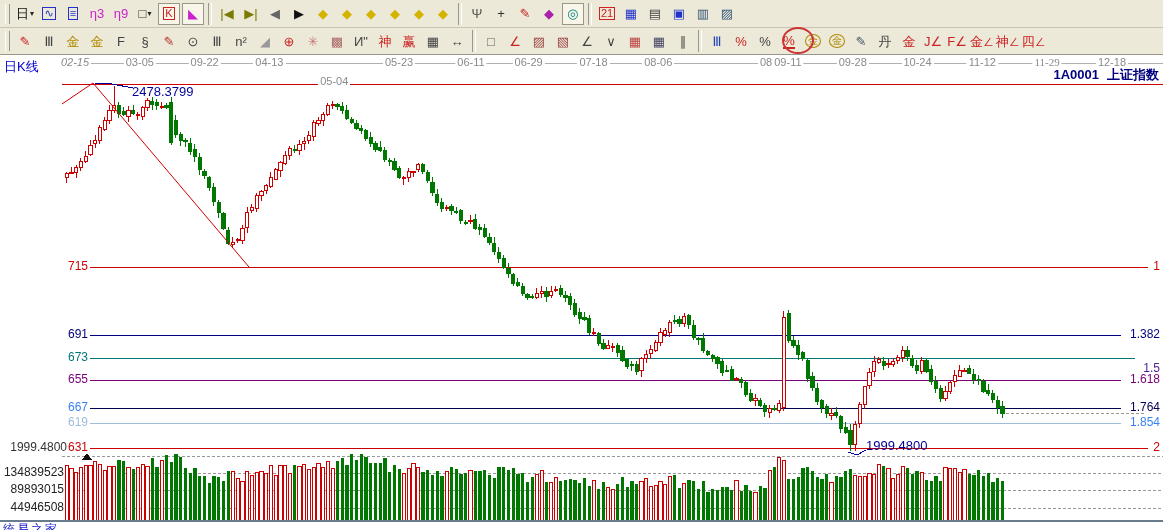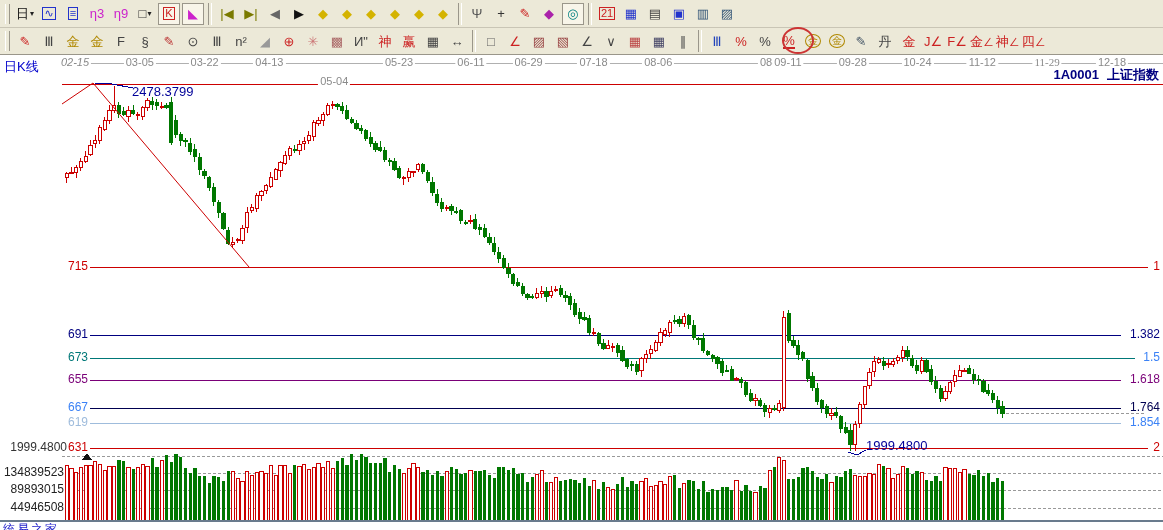--- a/index.html
+++ b/index.html
@@ -968,41 +968,41 @@
   <div class="lbl" id="symlabel">
     <span>1A0001</span><span>上证指数</span>
   </div>
   <div class="lbl" id="peakAnn">2478.3799</div>
   <div class="lbl" id="lowAnn">1999.4800</div>
   <div class="lbl" id="lowLeft">1999.4800</div>
 
   <div id="labels">
       <div class="lbl date" style="left: 75px; font-style: italic;">02-15</div>
       <div class="lbl date" style="left: 139.81px;">03-05</div>
-      <div class="lbl date" style="left: 204.62px;">03-22</div>
+      <div class="lbl date" style="left: 204.62px;">09-22</div>
       <div class="lbl date" style="left: 269.43px;">04-13</div>
       <div class="lbl date" style="left: 334.24px; margin-top: 19px;">05-04</div>
       <div class="lbl date" style="left: 399.05px;">05-23</div>
       <div class="lbl date" style="left: 471px;">06-11</div>
       <div class="lbl date" style="left: 528.67px;">06-29</div>
       <div class="lbl date" style="left: 593.48px;">07-18</div>
       <div class="lbl date" style="left: 658.29px;">08-06</div>
       <div class="lbl date" style="left: 748px; margin-left: 26px;">08-23</div>
       <div class="lbl date" style="left: 787.91px;">09-11</div>
       <div class="lbl date" style="left: 852.72px;">09-28</div>
       <div class="lbl date" style="left: 917.53px;">10-24</div>
       <div class="lbl date" style="left: 982.34px;">11-12</div>
       <div class="lbl date" style="left: 1047.15px; font-family: Liberation Serif, serif;">11-29</div>
       <div class="lbl date" style="left: 1111.96px;">12-18</div>
       <div class="lbl fibL" style="top: 260px; color: rgb(204, 0, 0);">715</div>
       <div class="lbl fibR" style="top: 260px; color: rgb(204, 0, 0);">1</div>
       <div class="lbl fibL" style="top: 328px; color: rgb(0, 0, 128);">691</div>
       <div class="lbl fibR" style="top: 328px; color: rgb(0, 0, 128);">1.382</div>
       <div class="lbl fibL" style="top: 351px; color: rgb(0, 120, 120);">673</div>
-      <div class="lbl fibR" style="top: 351px; color: #3b82f6;">1.5</div>
+      <div class="lbl fibR" style="top: 362px; color: #4c1d95;">1.5</div>
       <div class="lbl fibL" style="top: 373px; color: rgb(122, 0, 120);">655</div>
       <div class="lbl fibR" style="top: 373px; color: rgb(122, 0, 120);">1.618</div>
       <div class="lbl fibL" style="top: 401px; color: #3b82f6;">667</div>
       <div class="lbl fibR" style="top: 401px; color: rgb(0, 0, 80);">1.764</div>
       <div class="lbl fibL" style="top: 416px; color: rgb(159, 188, 220);">619</div>
       <div class="lbl fibR" style="top: 416px; color: #3b82f6;">1.854</div>
       <div class="lbl fibL" style="top: 441px; color: rgb(204, 0, 0);">631</div>
       <div class="lbl fibR" style="top: 441px; color: rgb(204, 0, 0);">2</div>
       <div class="lbl volL" style="top: 466px;">134839523</div>
       <div class="lbl volL" style="top: 483px;">89893015</div>

